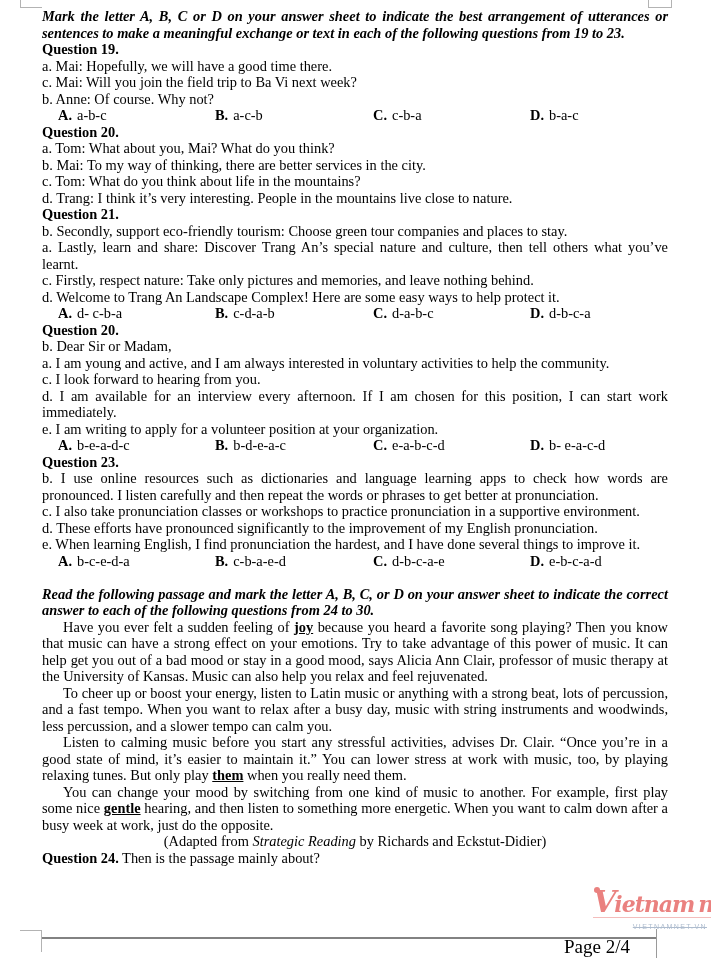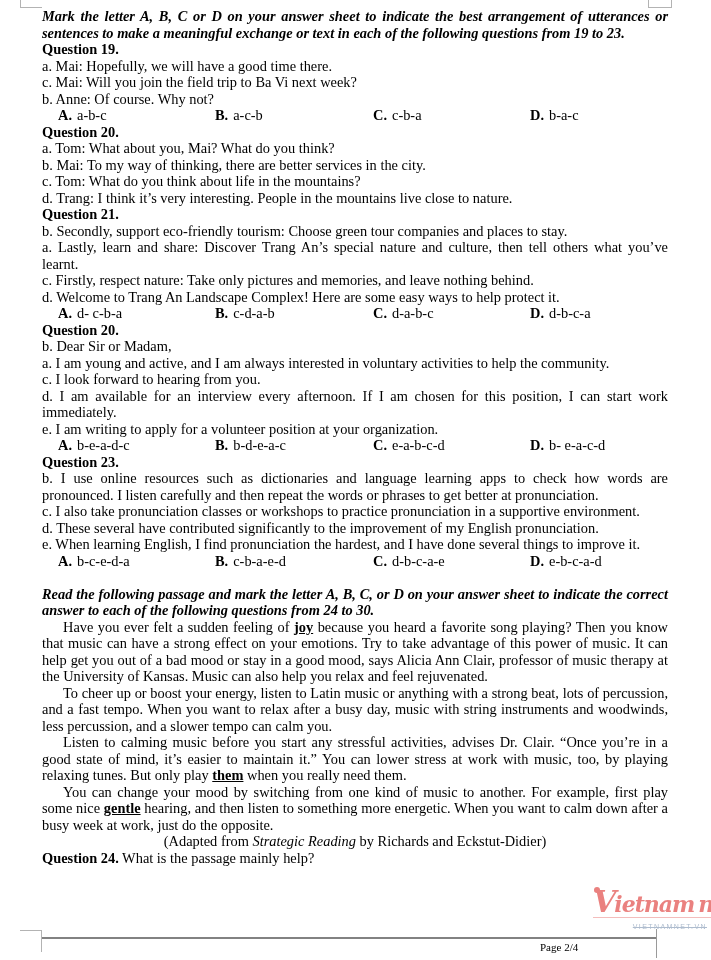--- a/index.html
+++ b/index.html
@@ -24,21 +24,21 @@
 
   
   .corner-tl { position:absolute; left:20px; top:0; width:22px; height:8px;
     border-left:1px solid #b3b3b3; border-bottom:1px solid #b3b3b3; }
   .corner-tr { position:absolute; left:648px; top:0; width:24px; height:8px;
     border-left:1px solid #b3b3b3; border-bottom:1px solid #b3b3b3; border-right:1px solid #b3b3b3; }
   .corner-bl { position:absolute; left:20px; top:930px; width:22px; height:22px;
     border-top:1px solid #b3b3b3; border-right:1px solid #b3b3b3; }
   .footer-line { position:absolute; left:42px; top:937px; width:614px; border-top:2px solid #828282; }
   .footer-vline { position:absolute; left:656px; top:929px; height:29px; border-left:1px solid #9a9a9a; }
-  .page-num { position:absolute; top:939px; left:540px; width:114px; text-align:left; font-size:11px; }
+  .page-num { position:absolute; top:939px; left:540px; width:114px; text-align:center; font-size:19px; }
 
   
   .wm { position:absolute; left:593px; top:890px; width:118px; opacity:0.72; }
   .wm-main { font-family:"DejaVu Serif", serif; font-style:italic; font-weight:700;
     font-size:22px; line-height:1.1; color:#e2524f; white-space:nowrap; letter-spacing:-1px;
     border-bottom:1px solid #f0a5a3; padding-bottom:1px; }
   .wm-v { position:relative; display:inline-block; font-size:30px; line-height:0.8; margin-right:-1px; }
   .wm-v::before { content:""; position:absolute; left:1px; top:-3px; width:6px; height:6px;
     border-radius:50%; background:#e2524f; }
   .wm-net { margin-left:4px; }
@@ -102,21 +102,21 @@
       <span class="opt"><b class="letter">B.</b><span>b-d-e-a-c</span></span>
       <span class="opt"><b class="letter">C.</b><span>e-a-b-c-d</span></span>
       <span class="opt"><b class="letter">D.</b><span>b- e-a-c-d</span></span>
     </div>
   </div>
 
   <div>
     <p class="qlabel">Question 23.</p>
     <p class="qitem">b. I use online resources such as dictionaries and language learning apps to check how words are pronounced. I listen carefully and then repeat the words or phrases to get better at pronunciation.</p>
     <p class="qitem">c. I also take pronunciation classes or workshops to practice pronunciation in a supportive environment.</p>
-    <p class="qitem">d. These several have contributed significantly to the improvement of my English pronunciation.</p>
+    <p class="qitem">d. These efforts have pronounced significantly to the improvement of my English pronunciation.</p>
     <p class="qitem">e. When learning English, I find pronunciation the hardest, and I have done several things to improve it.</p>
     <div class="opts">
       <span class="opt"><b class="letter">A.</b><span>b-c-e-d-a</span></span>
       <span class="opt"><b class="letter">B.</b><span>c-b-a-e-d</span></span>
       <span class="opt"><b class="letter">C.</b><span>d-b-c-a-e</span></span>
       <span class="opt"><b class="letter">D.</b><span>e-b-c-a-d</span></span>
     </div>
   </div>
 
   <div class="spacer"></div>
@@ -125,21 +125,21 @@
 
   <div>
     <p class="pass"><span>Have you ever felt a sudden feeling of </span><span class="ukey">joy</span><span> because you heard a favorite song playing? Then you know that music can have a strong effect on your emotions. Try to take advantage of this power of music. It can help get you out of a bad mood or stay in a good mood, says Alicia Ann Clair, professor of music therapy at the University of Kansas. Music can also help you relax and feel rejuvenated.</span></p>
     <p class="pass"><span>To cheer up or boost your energy, listen to Latin music or anything with a strong beat, lots of percussion, and a fast tempo. When you want to relax after a busy day, music with string instruments and woodwinds, less percussion, and a slower tempo can calm you.</span><span class="ukey"></span><span></span></p>
     <p class="pass"><span>Listen to calming music before you start any stressful activities, advises Dr. Clair. “Once you’re in a good state of mind, it’s easier to maintain it.” You can lower stress at work with music, too, by playing relaxing tunes. But only play </span><span class="ukey">them</span><span> when you really need them.</span></p>
     <p class="pass"><span>You can change your mood by switching from one kind of music to another. For example, first play some nice </span><span class="ukey">gentle</span><span> hearing, and then listen to something more energetic. When you want to calm down after a busy week at work, just do the opposite.</span></p>
   </div>
 
   <p class="attribution"><span>(Adapted from </span><span class="booktitle">Strategic Reading</span><span> by Richards and Eckstut-Didier)</span></p>
 
-  <p class="q24"><b class="qlabel-inline">Question 24.</b><span> What is the passage mainly help?</span></p>
+  <p class="q24"><b class="qlabel-inline">Question 24.</b><span> Then is the passage mainly about?</span></p>
 
 </div>
 
 <div class="corner-bl"></div>
 <div class="footer-line"></div>
 <div class="footer-vline"></div>
 <div class="page-num">Page 2/4</div>
 
 <div class="wm">
   <div class="wm-main"><span class="wm-v">V</span><span>ietnam</span><span class="wm-net">net</span></div>

